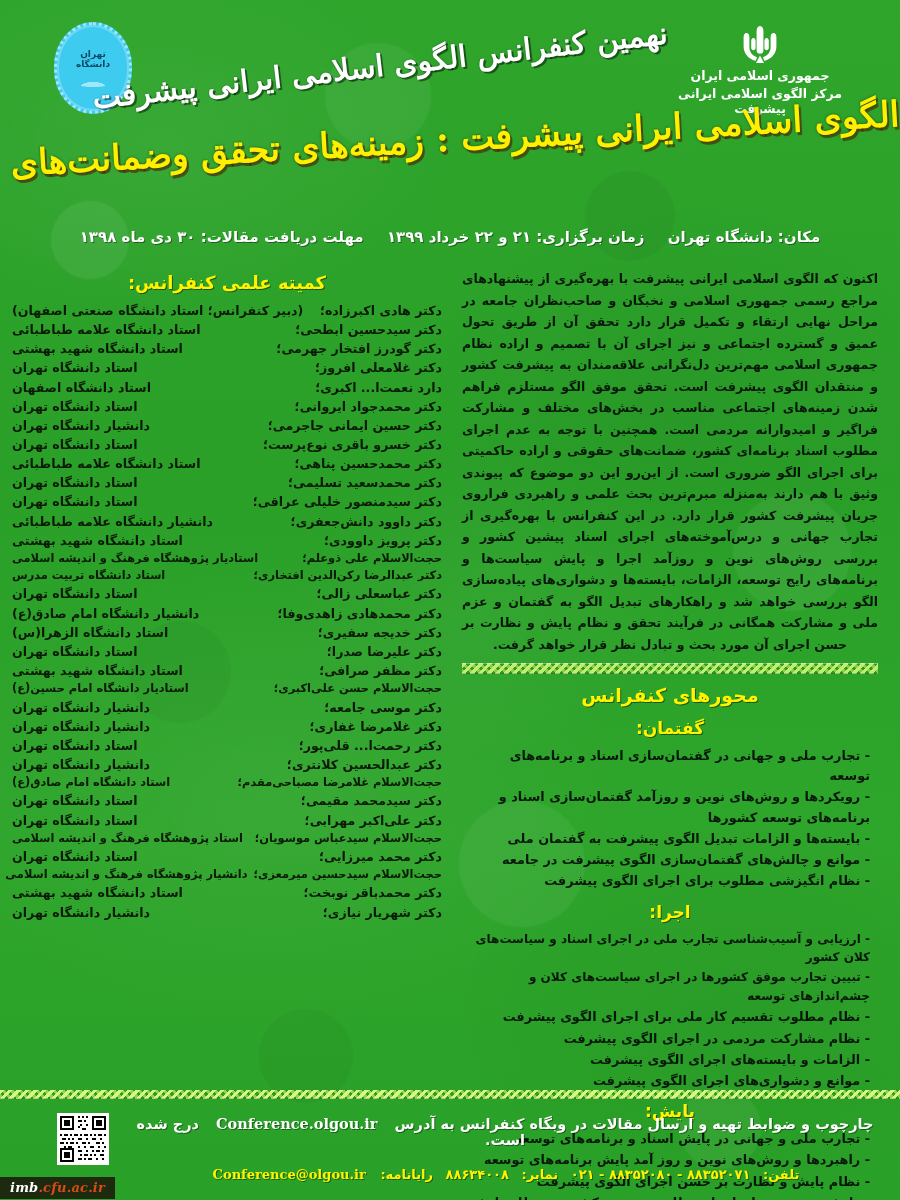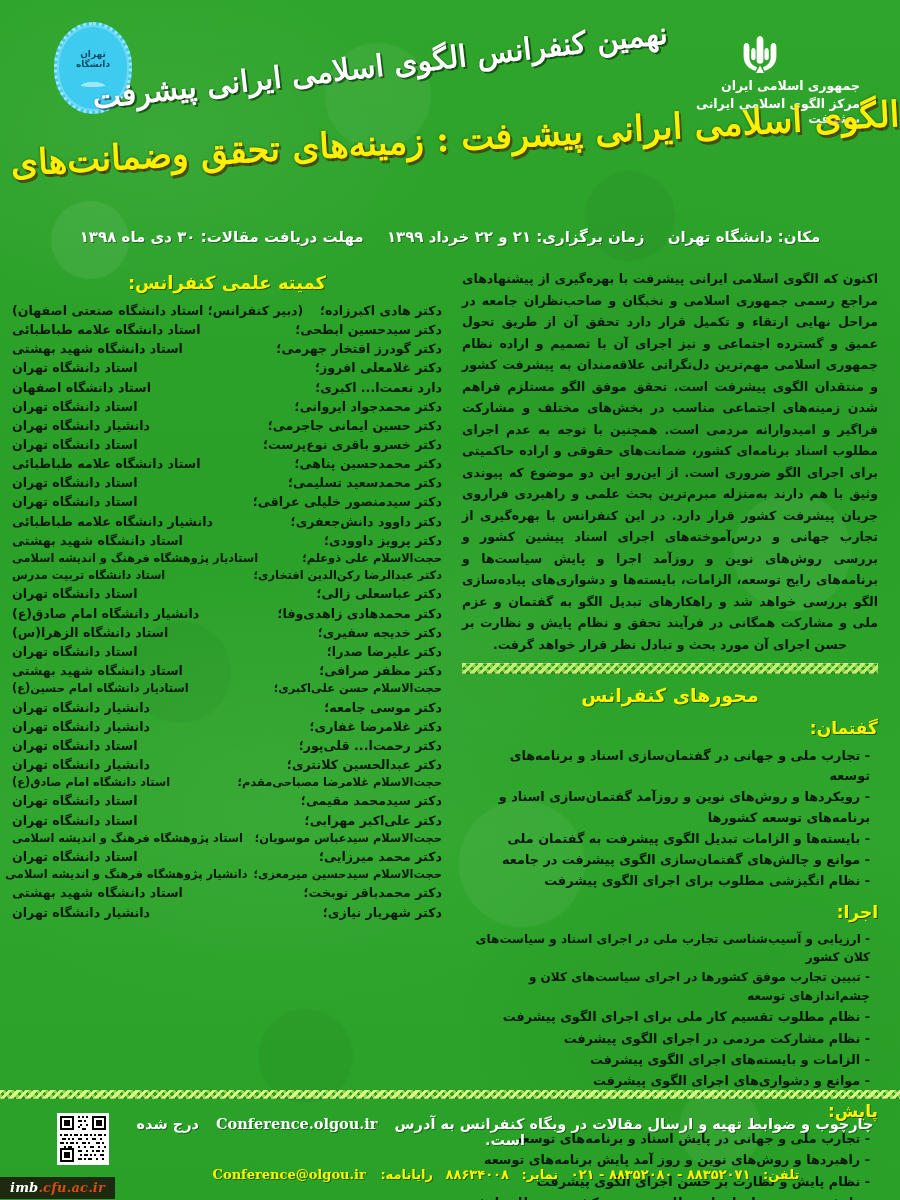--- a/index.html
+++ b/index.html
@@ -50,21 +50,21 @@
     color:#0b4a63;font-size:9px;font-weight:bold;line-height:1.15;
     text-align:center;letter-spacing:.5px;
   }
   .ut-wing{
     display:block;width:46px;height:16px;margin:2px auto 0;
     background:
       radial-gradient(ellipse 23px 9px at 50% 100%, #9fe8fb 0 55%, transparent 57%);
     border-radius:0 0 50% 50%;
   }
   .logo-right{
-    position:absolute;right:40px;top:32px;width:200px;text-align:right;color:#fff;
+    position:absolute;right:40px;top:22px;width:200px;text-align:center;color:#fff;
   }
   .iran-emblem{
     font-size:46px;line-height:46px;color:#fff;font-weight:bold;
     letter-spacing:-2px;
   }
   .iran-emblem svg{display:block;margin:0 auto;}
   .logo-right .l1{font-size:12.5px;margin-top:2px;font-weight:bold;letter-spacing:.3px;}
   .logo-right .l2{font-size:12.5px;margin-top:3px;font-weight:bold;letter-spacing:.3px;}
 
   .conf-line{
@@ -131,21 +131,21 @@
       repeating-linear-gradient(45deg,#8fd43b 0 3px,transparent 3px 6px),
       linear-gradient(#2f9b2a,#2f9b2a);
     border-top:1px solid rgba(255,255,255,.35);
     border-bottom:1px solid rgba(0,0,0,.18);
     opacity:.95;
   }
 
   .axes-title{font-size:19px;margin:2px 0 12px;}
   .axis-group{margin-bottom:10px;}
   .axis-head{
-    color:#fff300;font-size:17px;font-weight:bold;text-align:right;
+    color:#fff300;font-size:17px;font-weight:bold;text-align:center;
     margin:0 0 3px;text-shadow:1px 1px 0 rgba(0,0,0,.45);
   }
   .axis-list{list-style:none;margin:8px;padding:0;}
   .axis-list li{
     color:#07180a;font-size:12.8px;font-weight:bold;line-height:1.58;
     text-align:right;margin-bottom:1px;
   }
   .axis-list li.tight{font-size:12px;}
 
   

